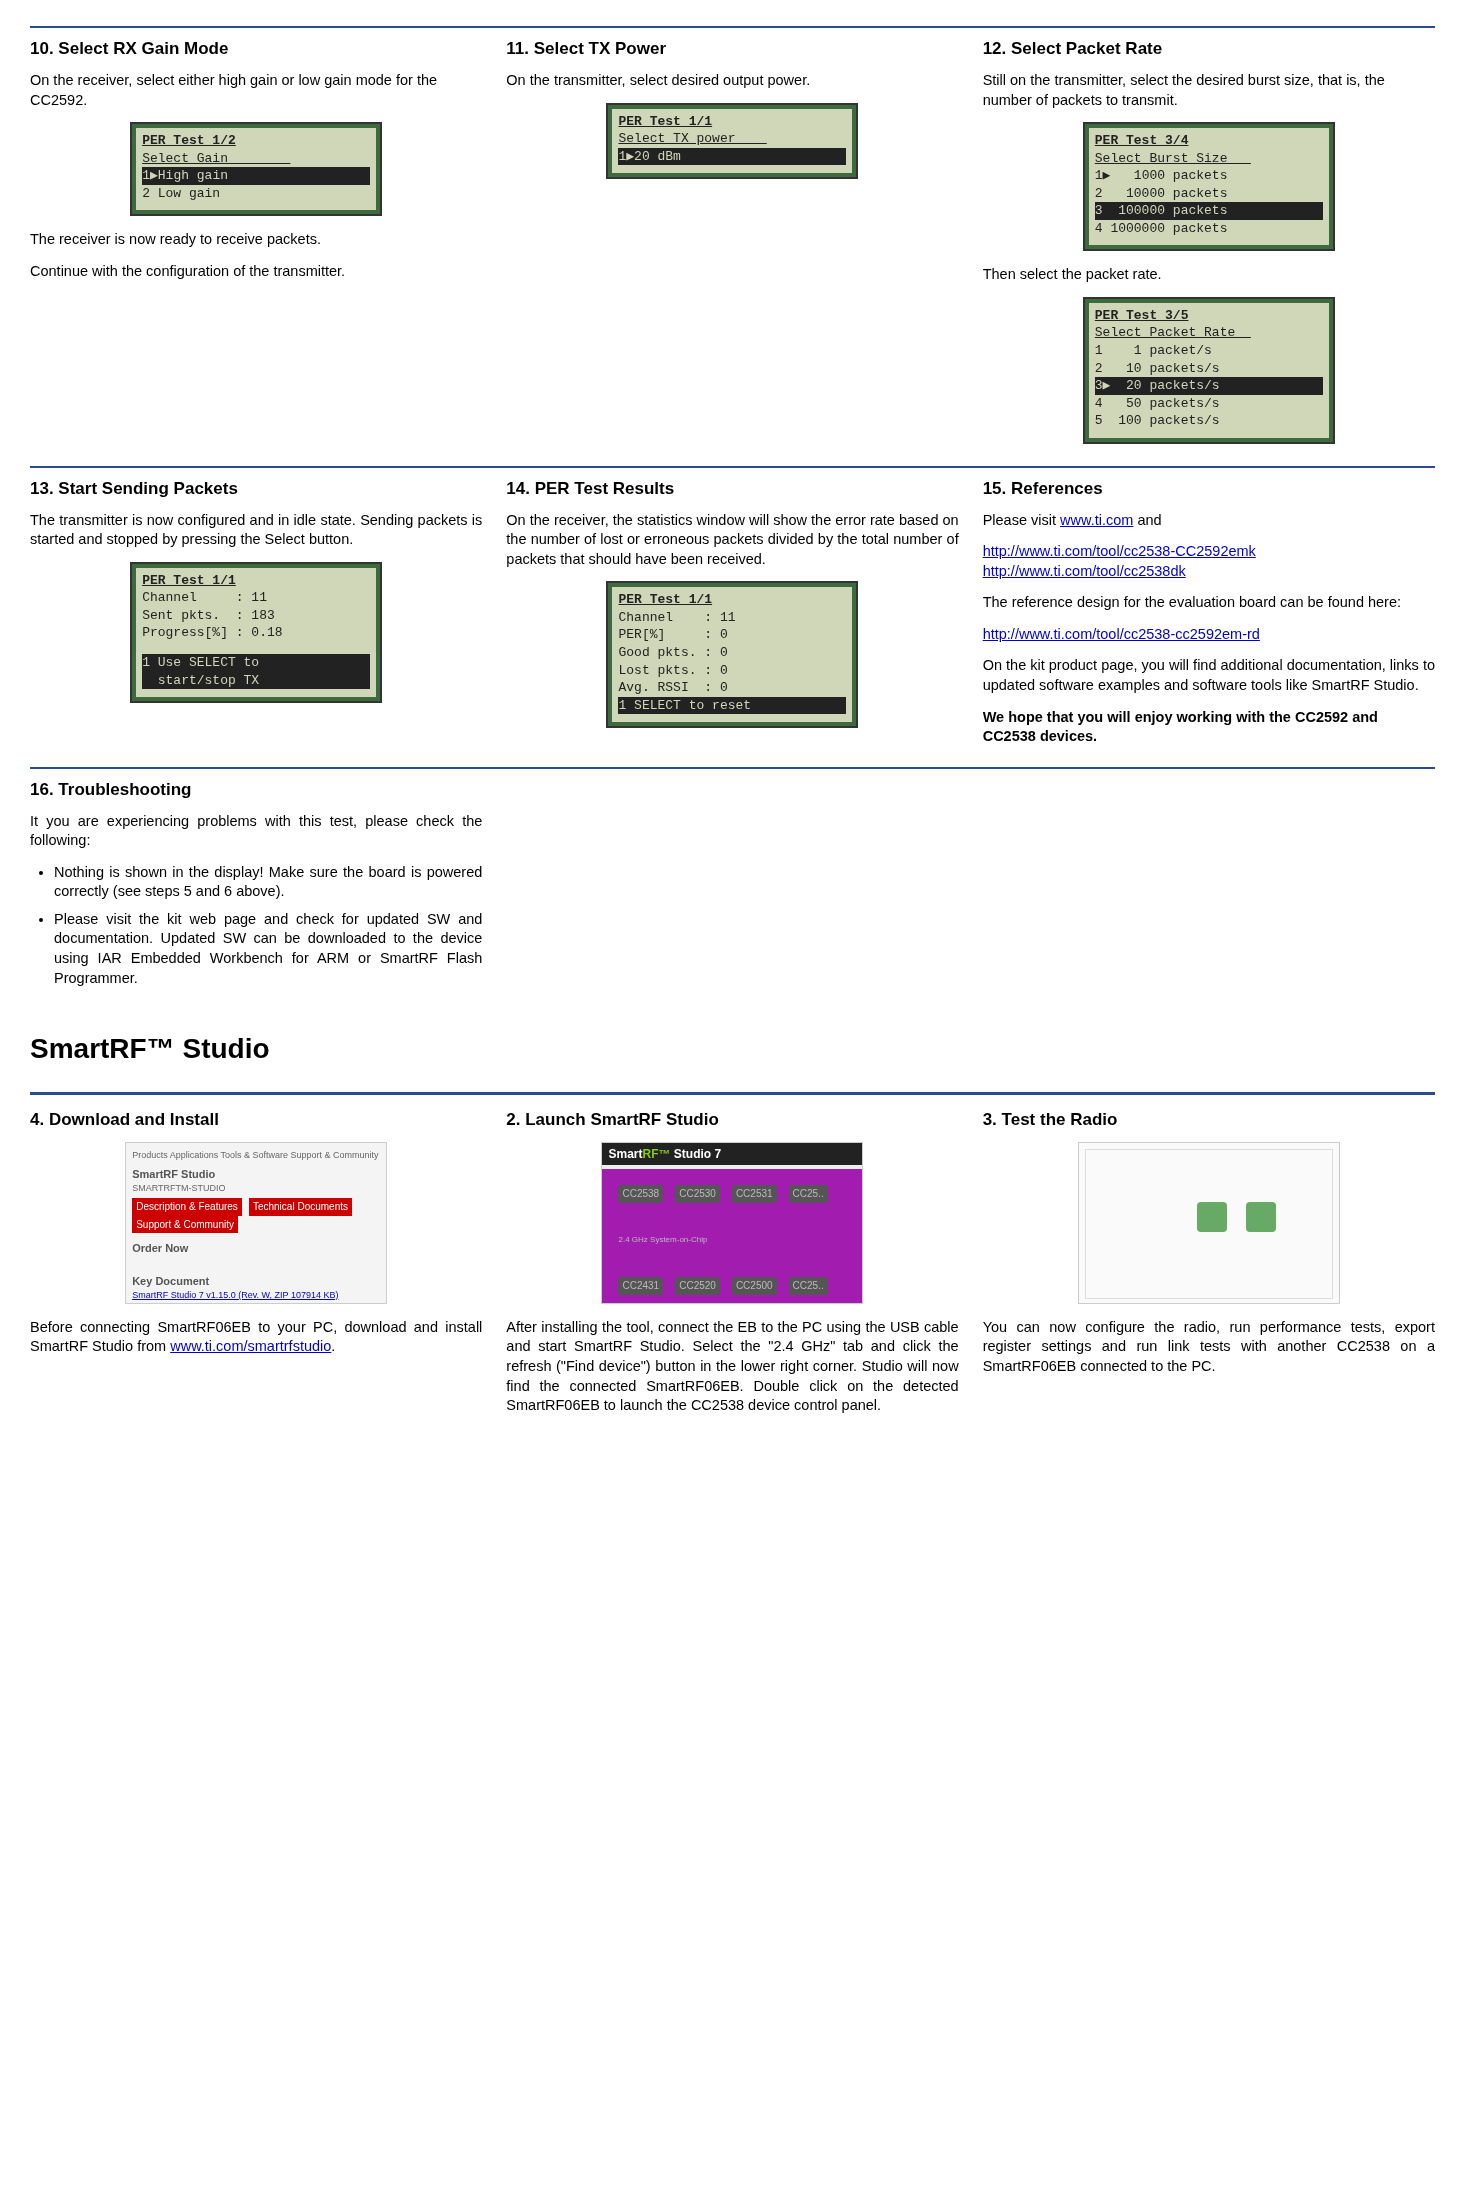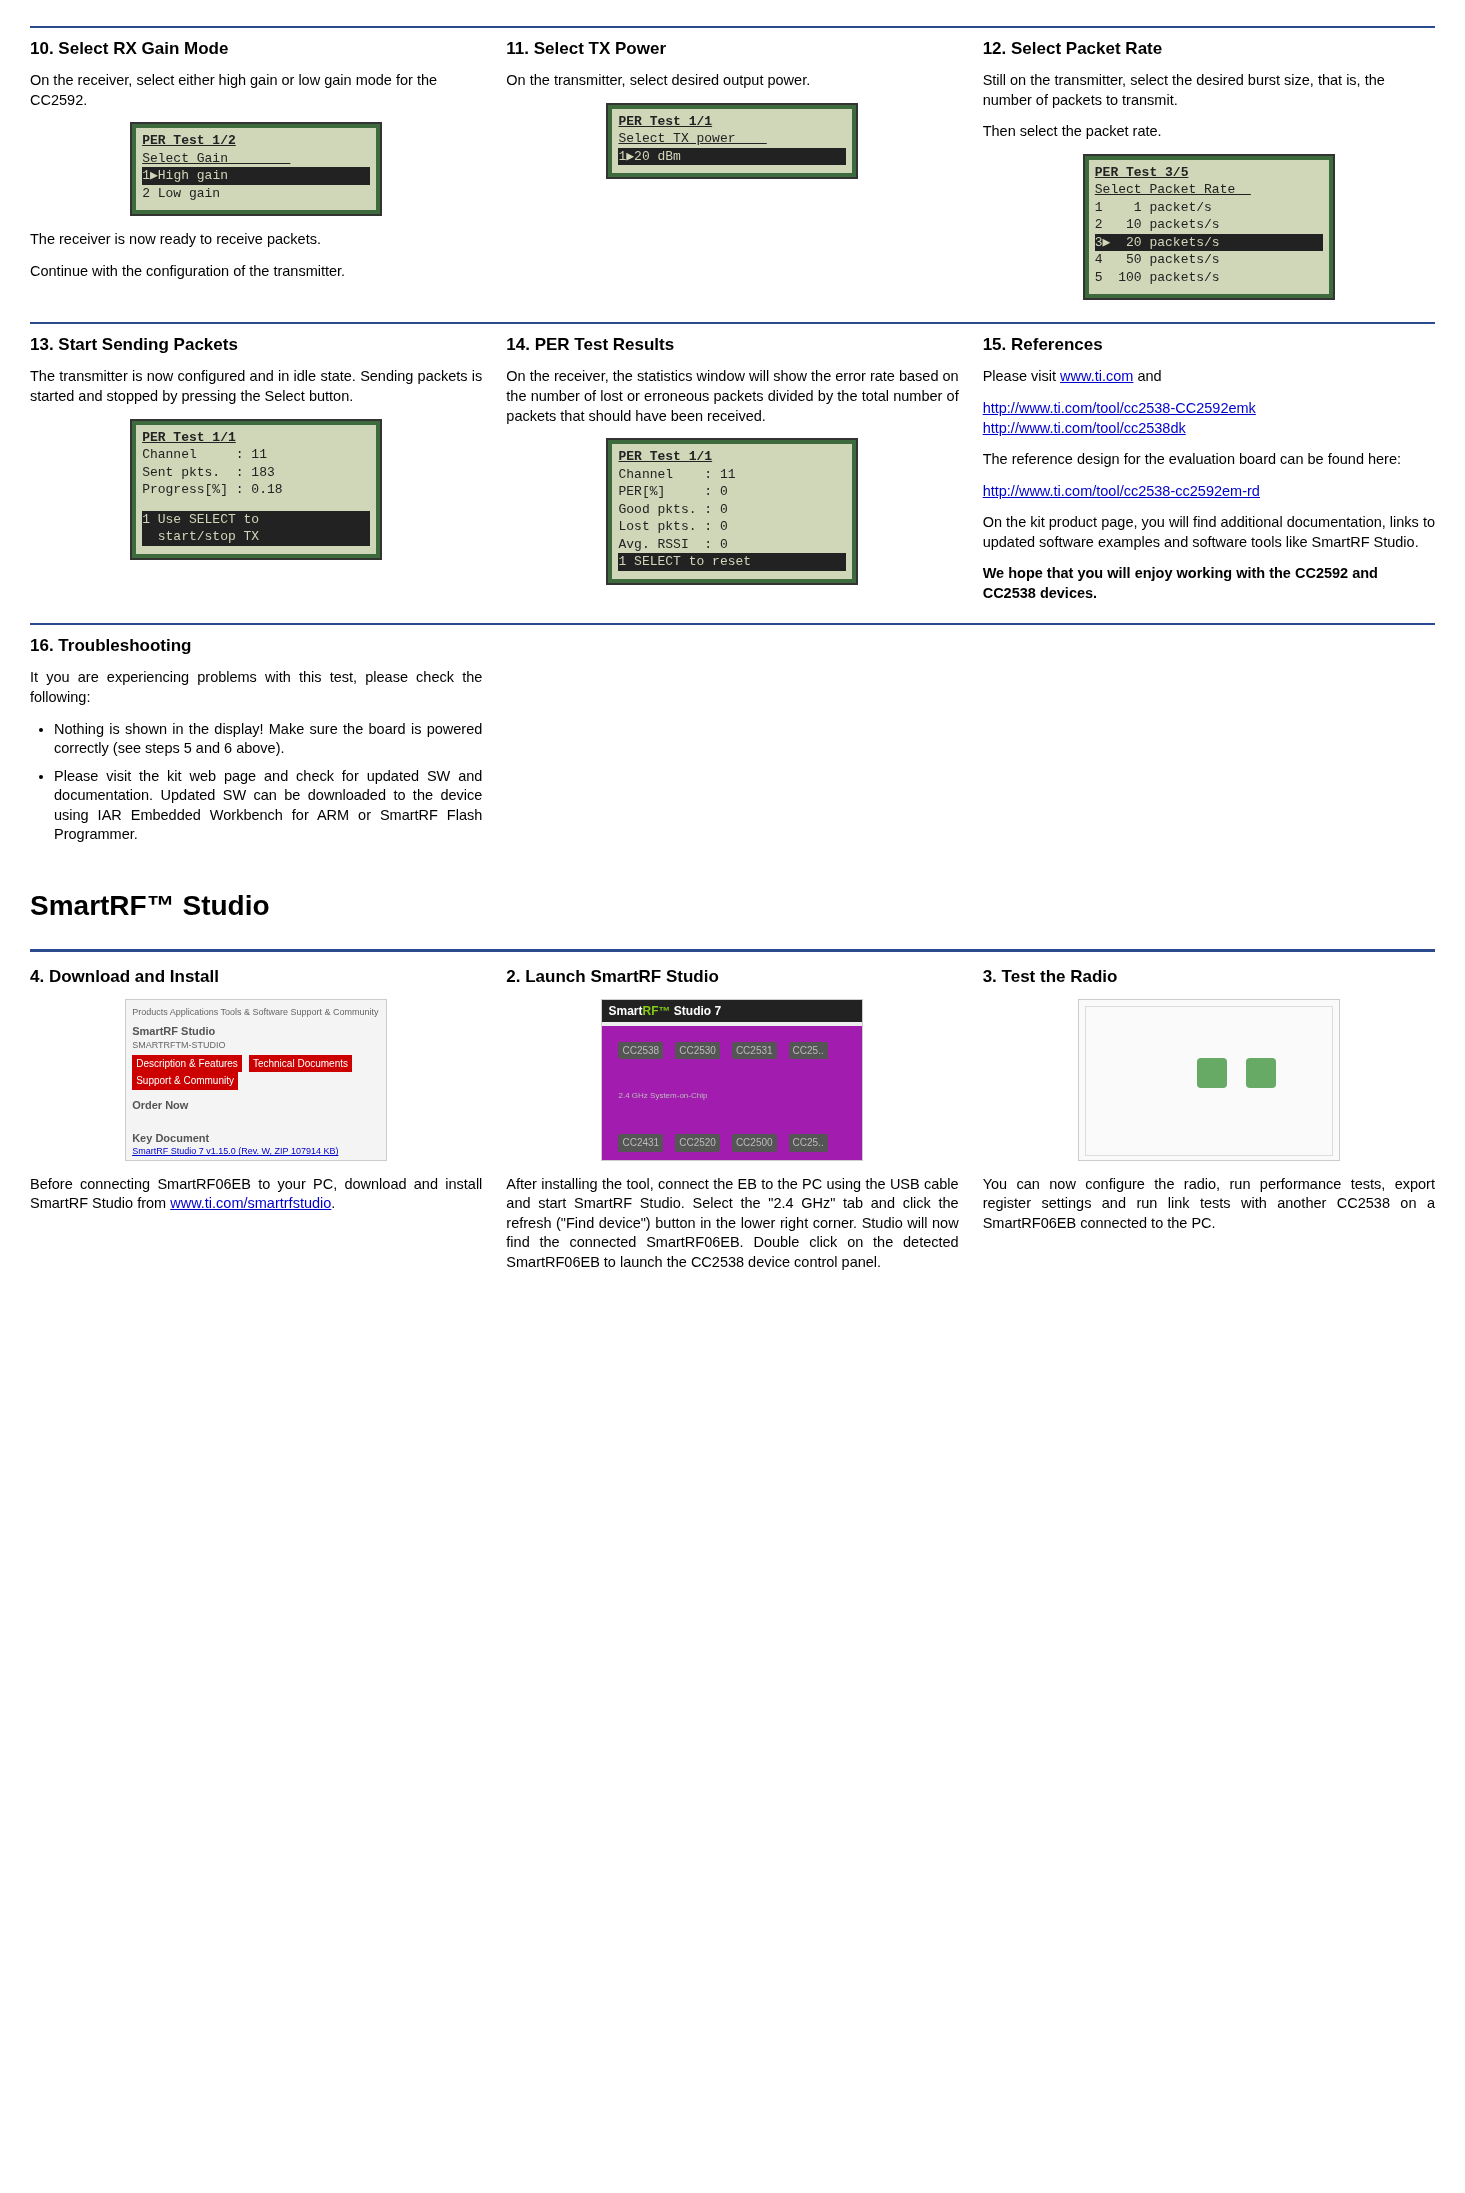--- a/index.html
+++ b/index.html
@@ -142,20 +142,30 @@
       <div class="lcd-header">PER Test    1/1</div>
       <div class="lcd-sub">Select TX power    </div>
       <div class="lcd-sel">1▶20 dBm           </div>
     </div>
       </div>
   </div>
 
   <div class="col">
     <h3 class="step-title">12. Select Packet Rate</h3>
     <p>Still on the transmitter, select the desired burst size, that is, the number of packets to transmit.</p>
+    <div class="lcd">
+        <div class="lcd-inner">
+      <div class="lcd-header">PER Test    3/4</div>
+      <div class="lcd-sub">Select Burst Size   </div>
+      <div class="lcd-line">1▶   1000 packets   </div>
+      <div class="lcd-line">2   10000 packets   </div>
+      <div class="lcd-sel">3  100000 packets   </div>
+      <div class="lcd-line">4 1000000 packets   </div>
+    </div>
+      </div>
     <p>Then select the packet rate.</p>
     <div class="lcd">
         <div class="lcd-inner">
       <div class="lcd-header">PER Test    3/5</div>
       <div class="lcd-sub">Select Packet Rate  </div>
       <div class="lcd-line">1    1 packet/s     </div>
       <div class="lcd-line">2   10 packets/s    </div>
       <div class="lcd-sel">3▶  20 packets/s    </div>
       <div class="lcd-line">4   50 packets/s    </div>
       <div class="lcd-line">5  100 packets/s    </div>

